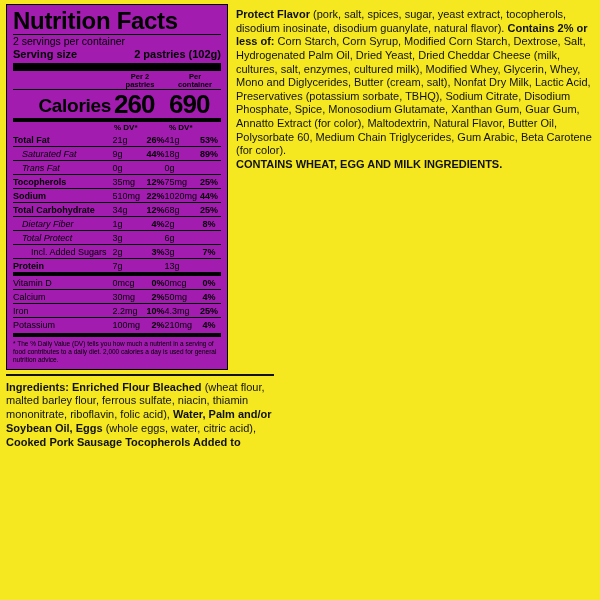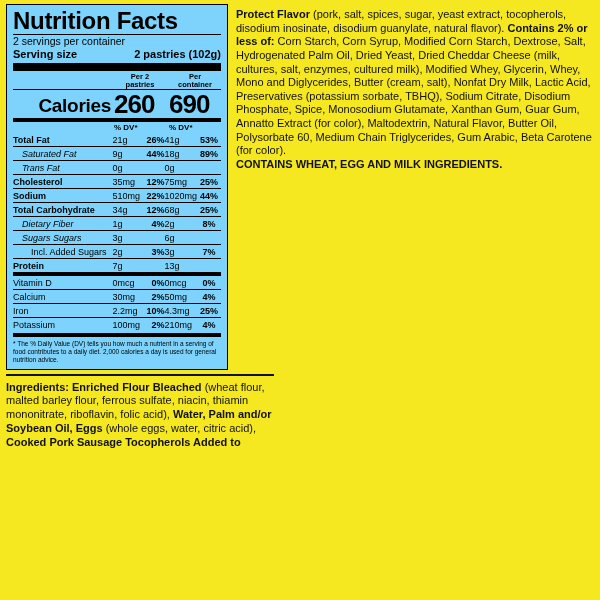--- a/index.html
+++ b/index.html
@@ -25,21 +25,21 @@
   }
   .top-row {
     display: flex;
     gap: 8px;
     align-items: flex-start;
   }
 
   
   .nfp {
     width: 222px;
-    background: #7dd3fc;
+    background: #a21caf;
     border: 1px solid #000;
     box-sizing: border-box;
     padding: 3px 6px 4px 6px;
     font-family: "Liberation Sans", sans-serif;
     color: #000;
   }
   .nfp-title {
     font-size: 24px;
     font-weight: bold;
     letter-spacing: -0.3px;
@@ -217,21 +217,21 @@
             <td class="pct2">89%</td>
           </tr>
           <tr>
             <td class="name ind1">Trans Fat</td>
             <td class="amt">0g</td>
             <td class="pct"></td>
             <td class="amt2">0g</td>
             <td class="pct2"></td>
           </tr>
           <tr>
-            <td class="name b">Cholesterol</td>
+            <td class="name b">Tocopherols</td>
             <td class="amt">35mg</td>
             <td class="pct">12%</td>
             <td class="amt2">75mg</td>
             <td class="pct2">25%</td>
           </tr>
           <tr>
             <td class="name b">Sodium</td>
             <td class="amt">510mg</td>
             <td class="pct">22%</td>
             <td class="amt2">1020mg</td>
@@ -245,21 +245,21 @@
             <td class="pct2">25%</td>
           </tr>
           <tr>
             <td class="name ind1">Dietary Fiber</td>
             <td class="amt">1g</td>
             <td class="pct">4%</td>
             <td class="amt2">2g</td>
             <td class="pct2">8%</td>
           </tr>
           <tr>
-            <td class="name ind1">Sugars Sugars</td>
+            <td class="name ind1">Total Protect</td>
             <td class="amt">3g</td>
             <td class="pct"></td>
             <td class="amt2">6g</td>
             <td class="pct2"></td>
           </tr>
           <tr>
             <td class="name ind2">Incl. Added Sugars</td>
             <td class="amt">2g</td>
             <td class="pct">3%</td>
             <td class="amt2">3g</td>

